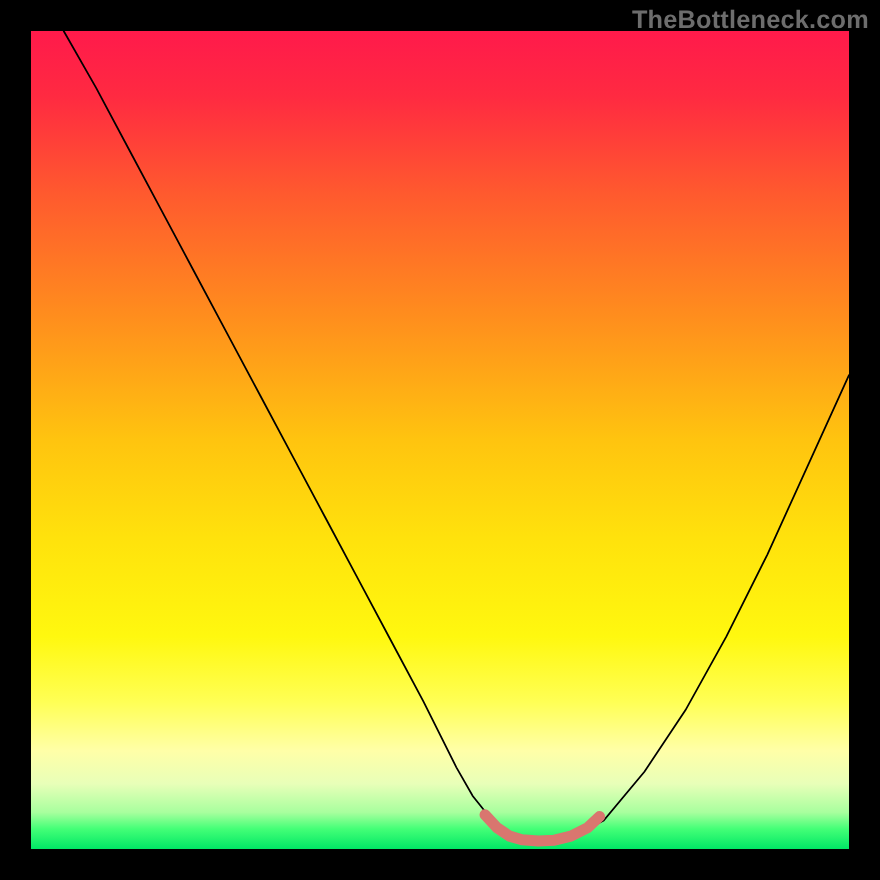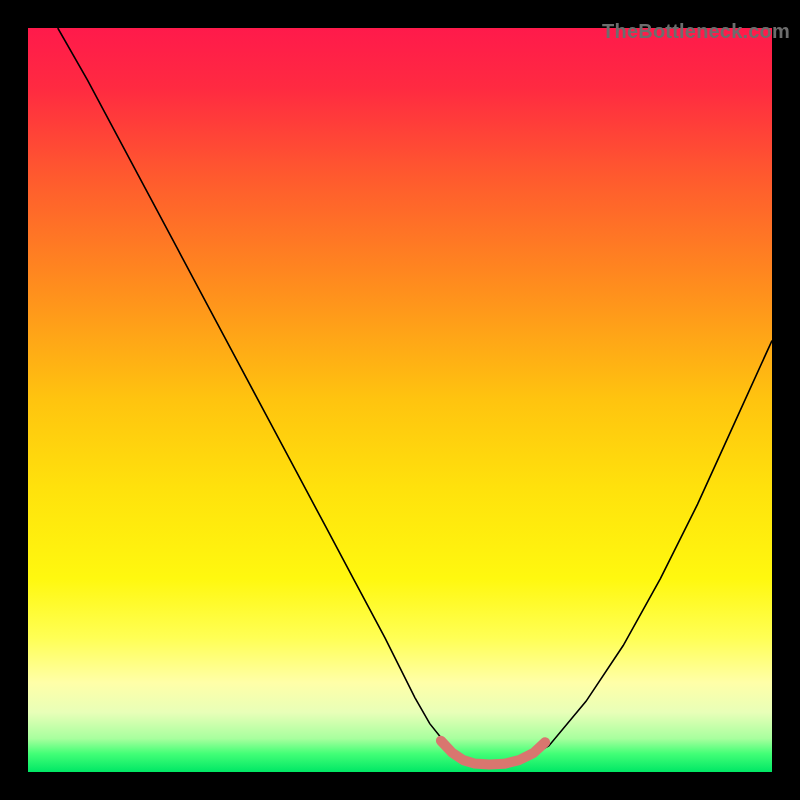--- a/index.html
+++ b/index.html
@@ -21,24 +21,24 @@
   .plot {
     position: absolute;
     left: 28px;
     top: 28px;
     width: 744px;
     height: 744px;
     overflow: hidden;
   }
   .watermark {
     position: absolute;
-    top: 20px;
+    top: 4px;
     right: 10px;
     font-family: Arial, Helvetica, sans-serif;
-    font-size: 20px;
+    font-size: 23px;
     font-weight: 600;
     color: #6d6d6d;
     letter-spacing: 0.2px;
   }
   svg { display: block; }
 </style>
 </head>
 <body>
 
 <div class="frame">

